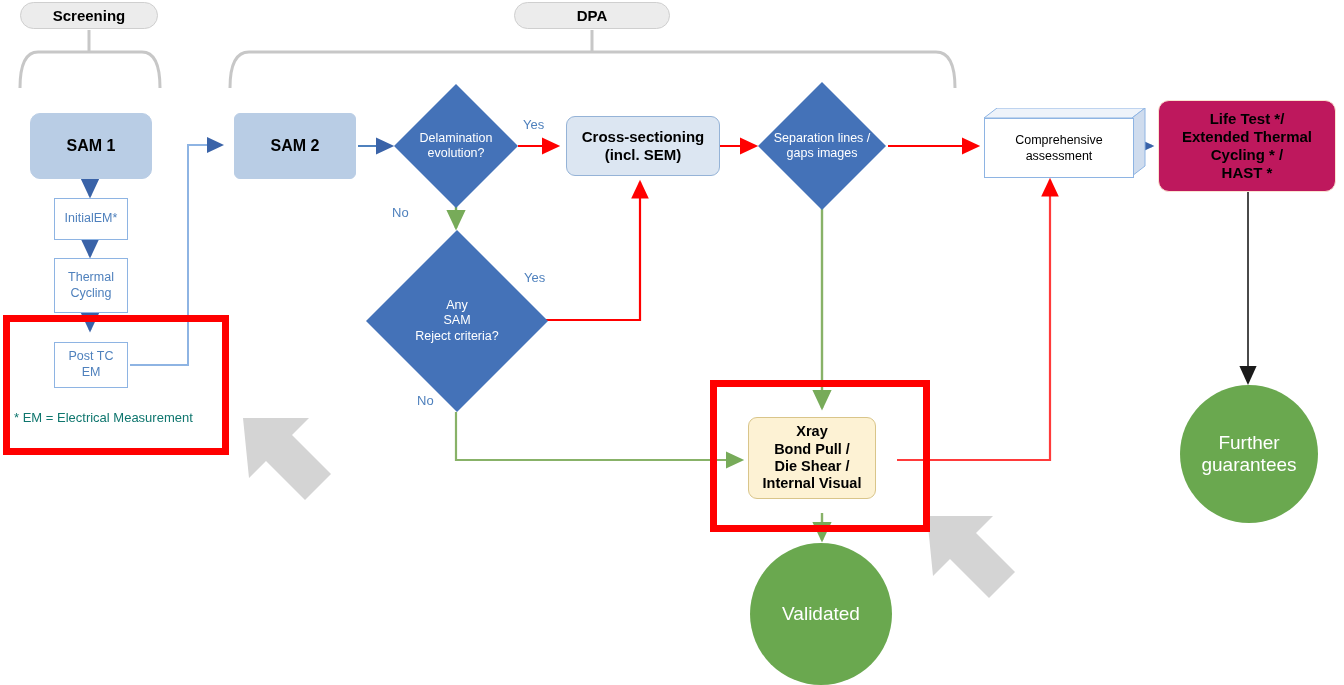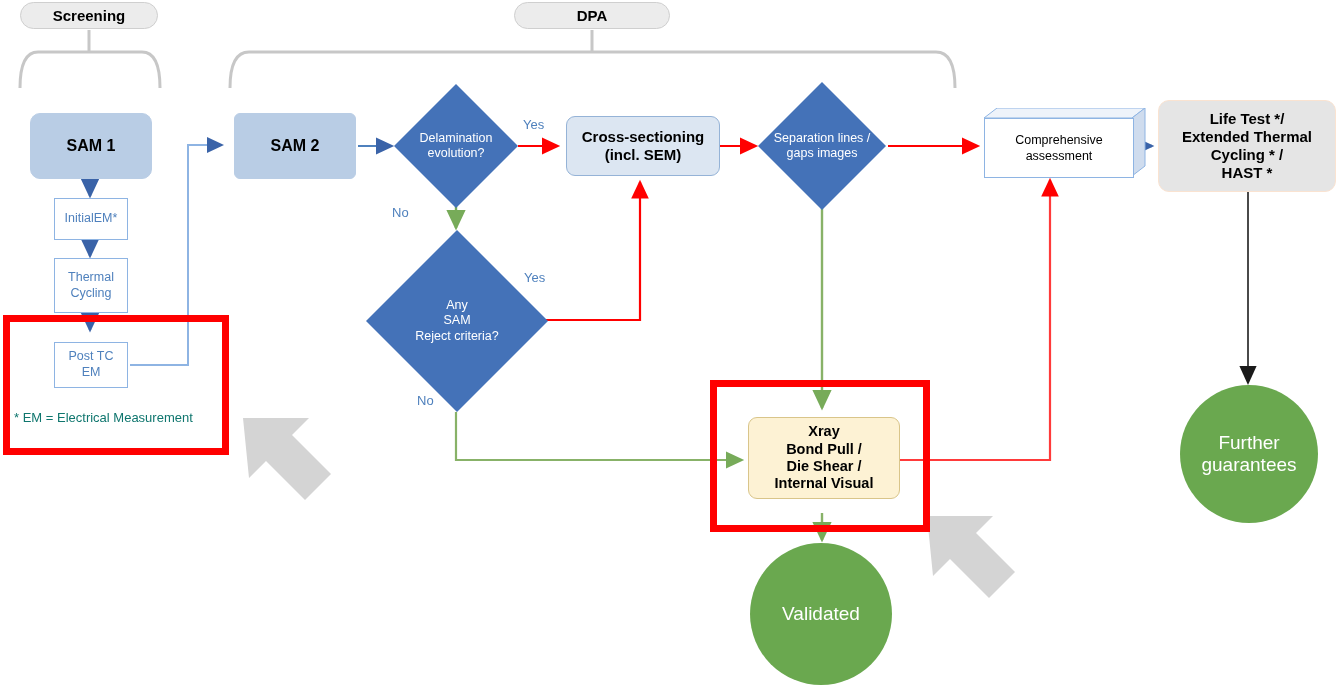--- a/index.html
+++ b/index.html
@@ -27,21 +27,21 @@
   }
   .proc-box{
     background:#dce6f2;border:1px solid #95b3d7;border-radius:9px;
     font-size:15px;font-weight:bold;color:#000;line-height:1.18;
   }
   .xray-box{
     background:#fdf2d4;border:1px solid #d9c58a;border-radius:9px;
     font-size:14.5px;font-weight:bold;color:#000;line-height:1.2;
   }
   .life-box{
-    background:#e5e5e5;border:1px solid #fae3d1;border-radius:11px;
+    background:#be185d;border:1px solid #fae3d1;border-radius:11px;
     font-size:15px;font-weight:bold;color:#000;line-height:1.2;
   }
   .cube-box{position:absolute;}
   .cube-face{
     position:absolute;left:0;top:10px;width:148px;height:58px;
     background:#ffffff;border:1px solid #8eb4e3;
     display:flex;align-items:center;justify-content:center;text-align:center;
     font-size:12.5px;color:#000;line-height:1.3;
   }
   .circle-green{
@@ -200,21 +200,21 @@
     </div>
   </div>
 
   <div class="node life-box" style="left:1158px;top:100px;width:178px;height:92px;flex-direction:column;">
     <span>Life Test */</span>
     <span>Extended Thermal</span>
     <span>Cycling * /</span>
     <span>HAST *</span>
   </div>
 
-  <div class="node xray-box" style="left:748px;top:417px;width:152px;height:82px;flex-direction:column;">
+  <div class="node xray-box" style="left:748px;top:417px;width:128px;height:82px;flex-direction:column;">
     <span>Xray</span>
     <span>Bond Pull /</span>
     <span>Die Shear /</span>
     <span>Internal Visual</span>
   </div>
 
   <div class="node circle-green" style="left:750px;top:543px;width:142px;height:142px;">Validated</div>
 
   <div class="node circle-green" style="left:1180px;top:385px;width:138px;height:138px;flex-direction:column;">
     <span>Further</span>

